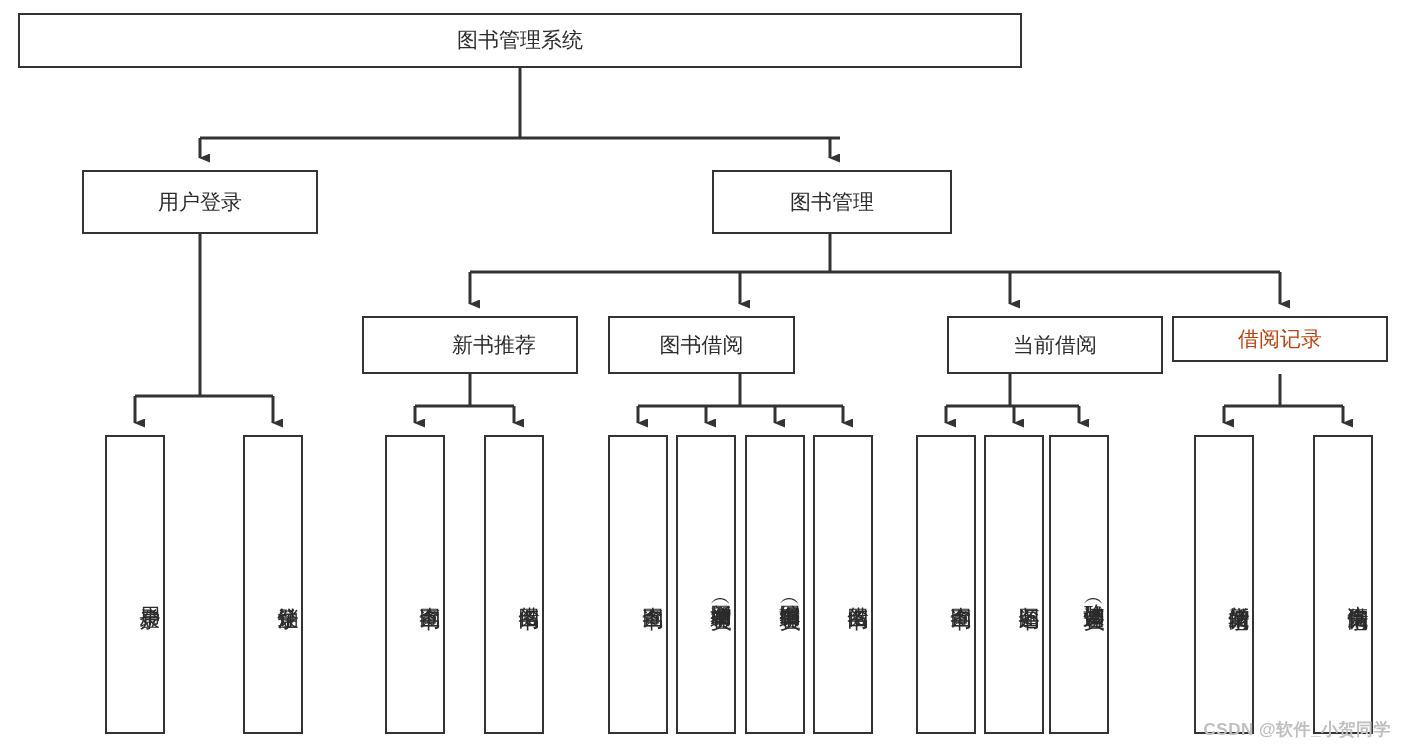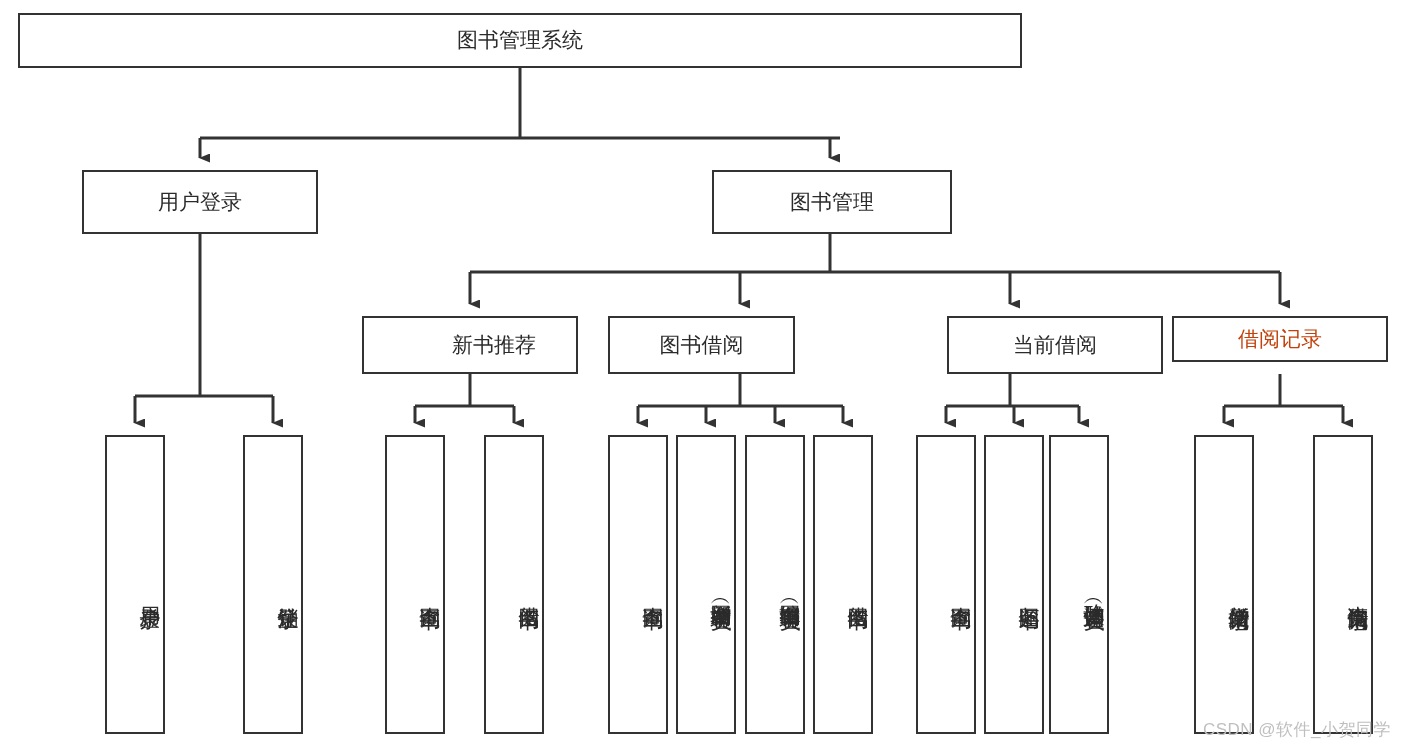--- a/index.html
+++ b/index.html
@@ -71,20 +71,21 @@
 
   #watermark {
     position: absolute;
     right: 14px;
     bottom: 6px;
     font-size: 17px;
     color: #bfbfbf;
     font-family: "Liberation Sans", "DejaVu Sans", sans-serif;
     white-space: nowrap;
     letter-spacing: 0.5px;
+    font-weight: bold;
   }
 </style>
 </head>
 <body style="background: rgb(255, 255, 255);">
 
 <div id="diagram">
 
   <svg class="connectors" viewBox="0 0 1405 747" width="1405" height="747" xmlns="http://www.w3.org/2000/svg">
     <defs>
       <marker id="arrowhead" markerWidth="9" markerHeight="11" refX="4.5" refY="10" orient="auto" markerUnits="userSpaceOnUse">

